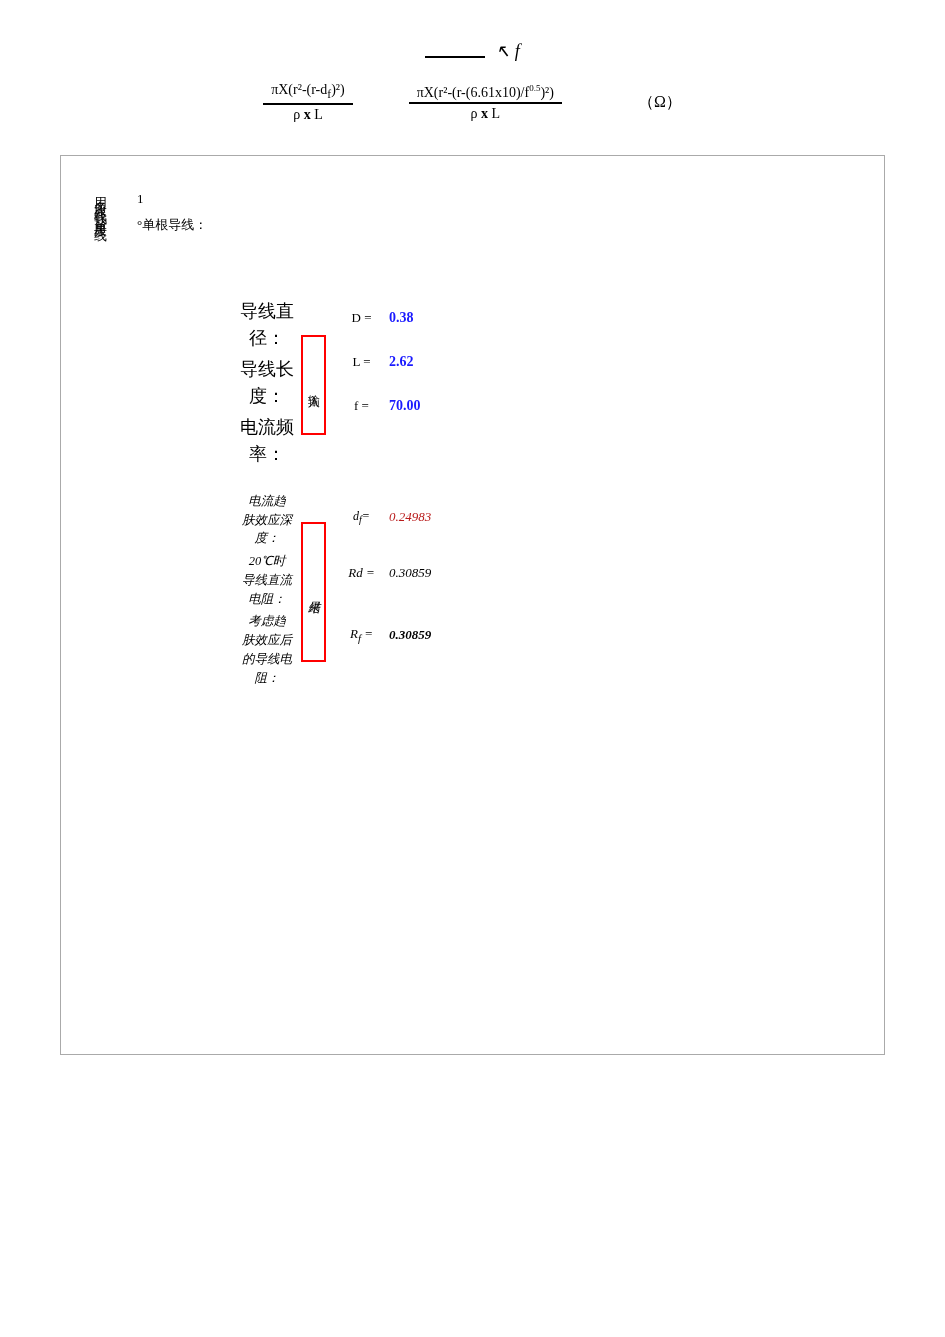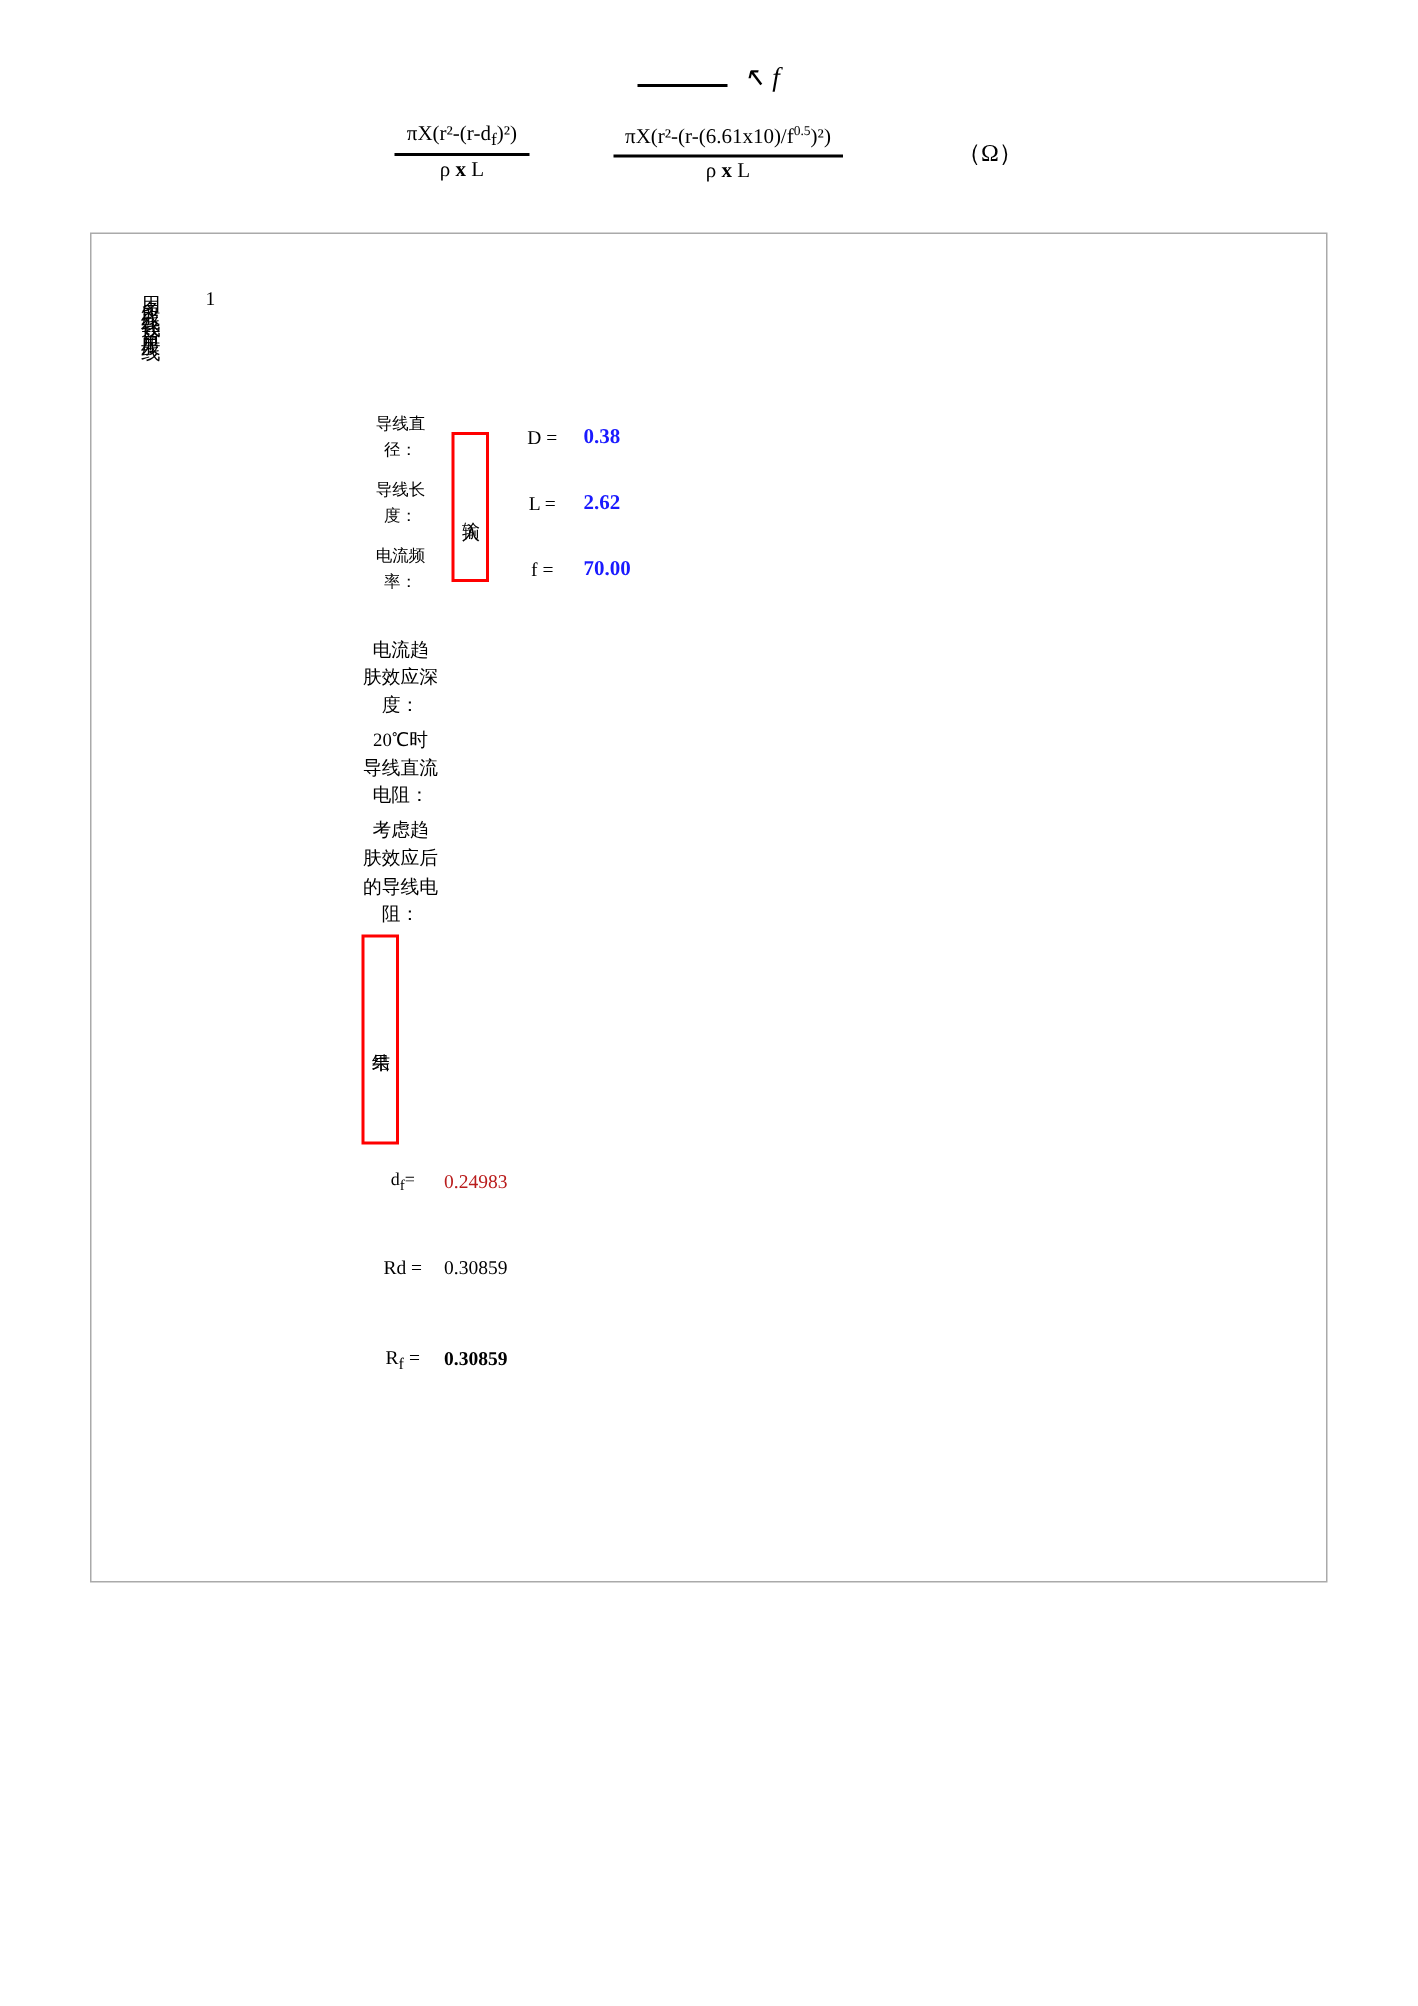--- a/index.html
+++ b/index.html
@@ -142,25 +142,26 @@
     <div class="main-inner">
 
       <div style="writing-mode: vertical-rl; text-orientation: mixed; font-size: 13px; letter-spacing: 4px; min-width: 36px; padding-right: 4px; line-height: 2; margin-top: 10px;">
         用多股线代替单股线：
       </div>
 
       <div class="right-content">
 
         <div style="margin-bottom: 30px; font-size: 13px; line-height: 2;">
           <div>1</div>
+          <div>°单根导线：</div>
         </div>
 
         <div style="display: flex; flex-direction: row; align-items: flex-start; margin-top: 60px; margin-left: 100px;">
 
-          <div style="display: flex; flex-direction: column; font-size: 11px; text-align: center; min-width: 60px;">
+          <div style="display: flex; flex-direction: column; font-size: 18px; text-align: center; min-width: 60px;">
 
             <div style="text-align: center; line-height: 1.5; margin-bottom: 4px; min-height: 40px; display: flex; align-items: center; justify-content: center;">
               导线直<br>径：
             </div>
 
             <div style="text-align: center; line-height: 1.5; margin-bottom: 4px; min-height: 40px; display: flex; align-items: center; justify-content: center;">
               导线长<br>度：
             </div>
 
             <div style="text-align: center; line-height: 1.5; margin-bottom: 4px; min-height: 40px; display: flex; align-items: center; justify-content: center;">
@@ -182,21 +183,21 @@
               <span style="color: #1a1aff; font-weight: bold; font-size: 14px; min-width: 60px;">2.62</span>
             </div>
             <div style="display: flex; align-items: center; min-height: 40px;">
               <span style="width: 55px; text-align: center; font-size: 13px;">f =</span>
               <span style="color: #1a1aff; font-weight: bold; font-size: 14px; min-width: 60px;">70.00</span>
             </div>
           </div>
 
         </div>
 
-        <div style="display: flex; flex-direction: column; align-items: flex-start; margin-top: 20px; margin-left: 100px;">
+        <div style="display: flex; align-items: flex-start; margin-top: 20px; margin-left: 100px; font-style: italic;">
 
           <div style="display: flex; flex-direction: column; font-size: 12.5px; text-align: center; min-width: 60px;">
 
             <div style="text-align: center; line-height: 1.5; margin-bottom: 4px; min-height: 50px; display: flex; align-items: center; justify-content: center;">
               电流趋<br>肤效应深<br>度：
             </div>
 
             <div style="text-align: center; line-height: 1.5; margin-bottom: 4px; min-height: 55px; display: flex; align-items: center; justify-content: center;">
               20℃时<br>导线直流<br>电阻：
             </div>

